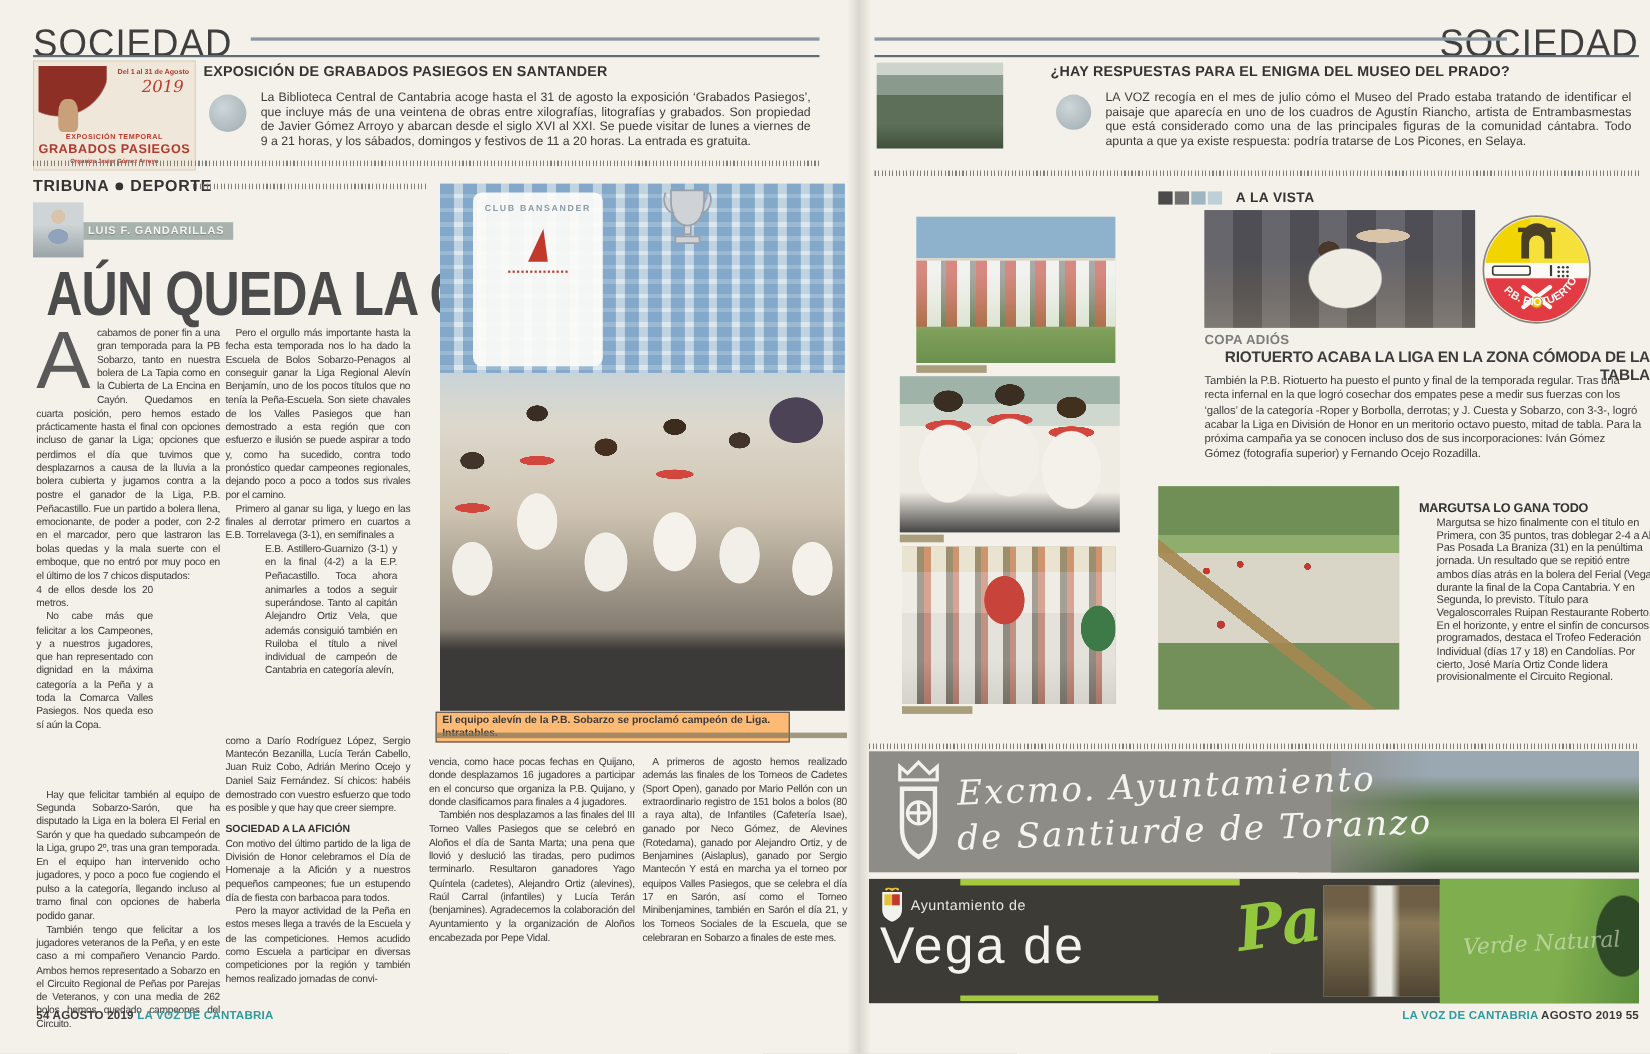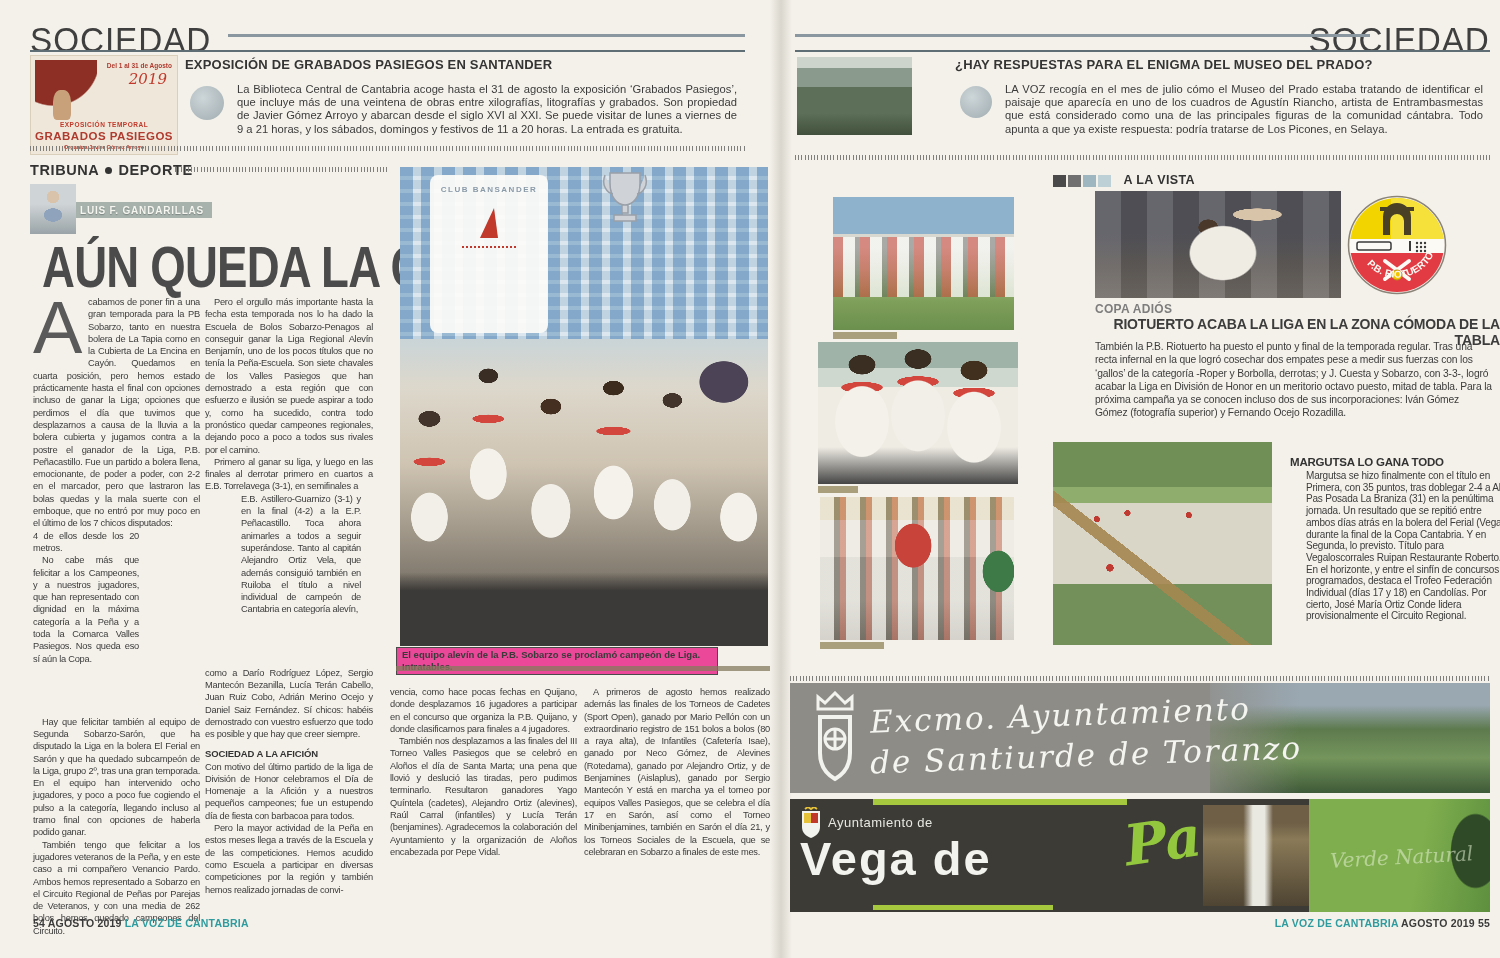--- a/index.html
+++ b/index.html
@@ -17,21 +17,21 @@
   .dot{display:inline-block;width:7px;height:7px;border-radius:50%;background:#333;margin:0 6px 1px 6px;vertical-align:middle;}
   .headline{font-size:57px;font-weight:bold;color:#4b4b4b;letter-spacing:-1px;transform:scaleX(.8);transform-origin:left top;white-space:nowrap;}
   .bt{font-size:9.3px;line-height:12.3px;letter-spacing:-.25px;text-align:justify;color:#3c3c3c;margin:0;}
   .ind{text-indent:9px;}
   .dropcap{float:left;font-size:74px;line-height:60px;padding:2px 6px 0 0;color:#5a5a5a;font-weight:400;}
   .narrow-left{width:106px;min-height:186px;}
   .narrow-right{width:120px;margin-left:36px;min-height:174px;}
   .quote-box{width:104px;background:#f4f1ea;}
   .quote-text{font-size:13px;line-height:16.4px;color:#54655b;text-align:center;letter-spacing:-.2px;}
   .subhead{font-size:9.5px;font-weight:bold;letter-spacing:-.1px;color:#333;margin:7px 0 2px 0;}
-  .caption-box{border:1px solid #4a4a4a;background:#ec4899;font-size:9.5px;font-weight:bold;color:#3a3a3a;padding:1px 5px;line-height:12px;}
+  .caption-box{border:1px solid #4a4a4a;background:#fdba74;font-size:9.5px;font-weight:bold;color:#3a3a3a;padding:1px 5px;line-height:12px;}
   .photo{background:#c9c4b8;}
   .ph-strip{background:#9c9168;opacity:.85;}
   .ph-main{background:linear-gradient(180deg,#a9c3d6 0%,#bed2de 30%,#ddd8cc 46%,#cfc4b2 62%,#514c44 100%);}
   .seats{position:absolute;left:0;top:0;width:100%;height:36%;
     background-image:repeating-linear-gradient(90deg,rgba(110,155,195,.55) 0 13px,rgba(235,242,246,.45) 13px 21px),
                      repeating-linear-gradient(180deg,#9db9d0 0 9px,#cfdde7 9px 13px);}
   .kids{position:absolute;left:0;bottom:0;width:100%;height:64%;
     background-image:
       linear-gradient(180deg,transparent 76%,#3c3a38 82%),
       radial-gradient(ellipse 18px 13px at 8% 26%, #42342a 60%, transparent 62%),
@@ -113,21 +113,21 @@
   .margutsa-head{font-size:11.5px;font-weight:bold;color:#333;letter-spacing:-.2px;}
   .margutsa-body{font-size:10px;line-height:11.7px;color:#3c3c3c;letter-spacing:-.2px;margin-left:16px;}
   .sq{width:13px;height:12px;display:inline-block;margin-right:2px;}
   .alavista-label{font-size:12.5px;font-weight:bold;color:#333;letter-spacing:.4px;}
   .gutter{background:linear-gradient(90deg,transparent,rgba(110,105,90,.20),transparent);}
   .ad1-bg{background:#8e8c86;}
   .script{font-family:"DejaVu Serif",serif;font-style:italic;color:#f4f4f0;}
   .ad2{background:#3c3b36;}
   .lime{background:#a6c83e;}
   .vega-small{font-size:13px;color:#e8e8e2;letter-spacing:.5px;}
-  .vega-big{font-size:47px;color:#f2f2ee;letter-spacing:2px;font-weight:700;}
+  .vega-big{font-size:47px;color:#f2f2ee;letter-spacing:2px;font-weight:400;}
   .vega-pas{font-family:"DejaVu Serif",serif;font-style:italic;font-weight:bold;font-size:56px;color:#93c83e;transform:rotate(-8deg);transform-origin:left top;}
   .vega-overlay{font-family:"DejaVu Serif",serif;font-style:italic;font-size:20px;color:rgba(230,240,212,.55);transform:rotate(-3deg);}
   .footer{font-size:10.5px;font-weight:bold;letter-spacing:.2px;}
   .teal{color:#2e9b9e;}
   .darktxt{color:#3a3a3a;}
 </style>
 </head>
 <body>
 
 <div id="canvas">

